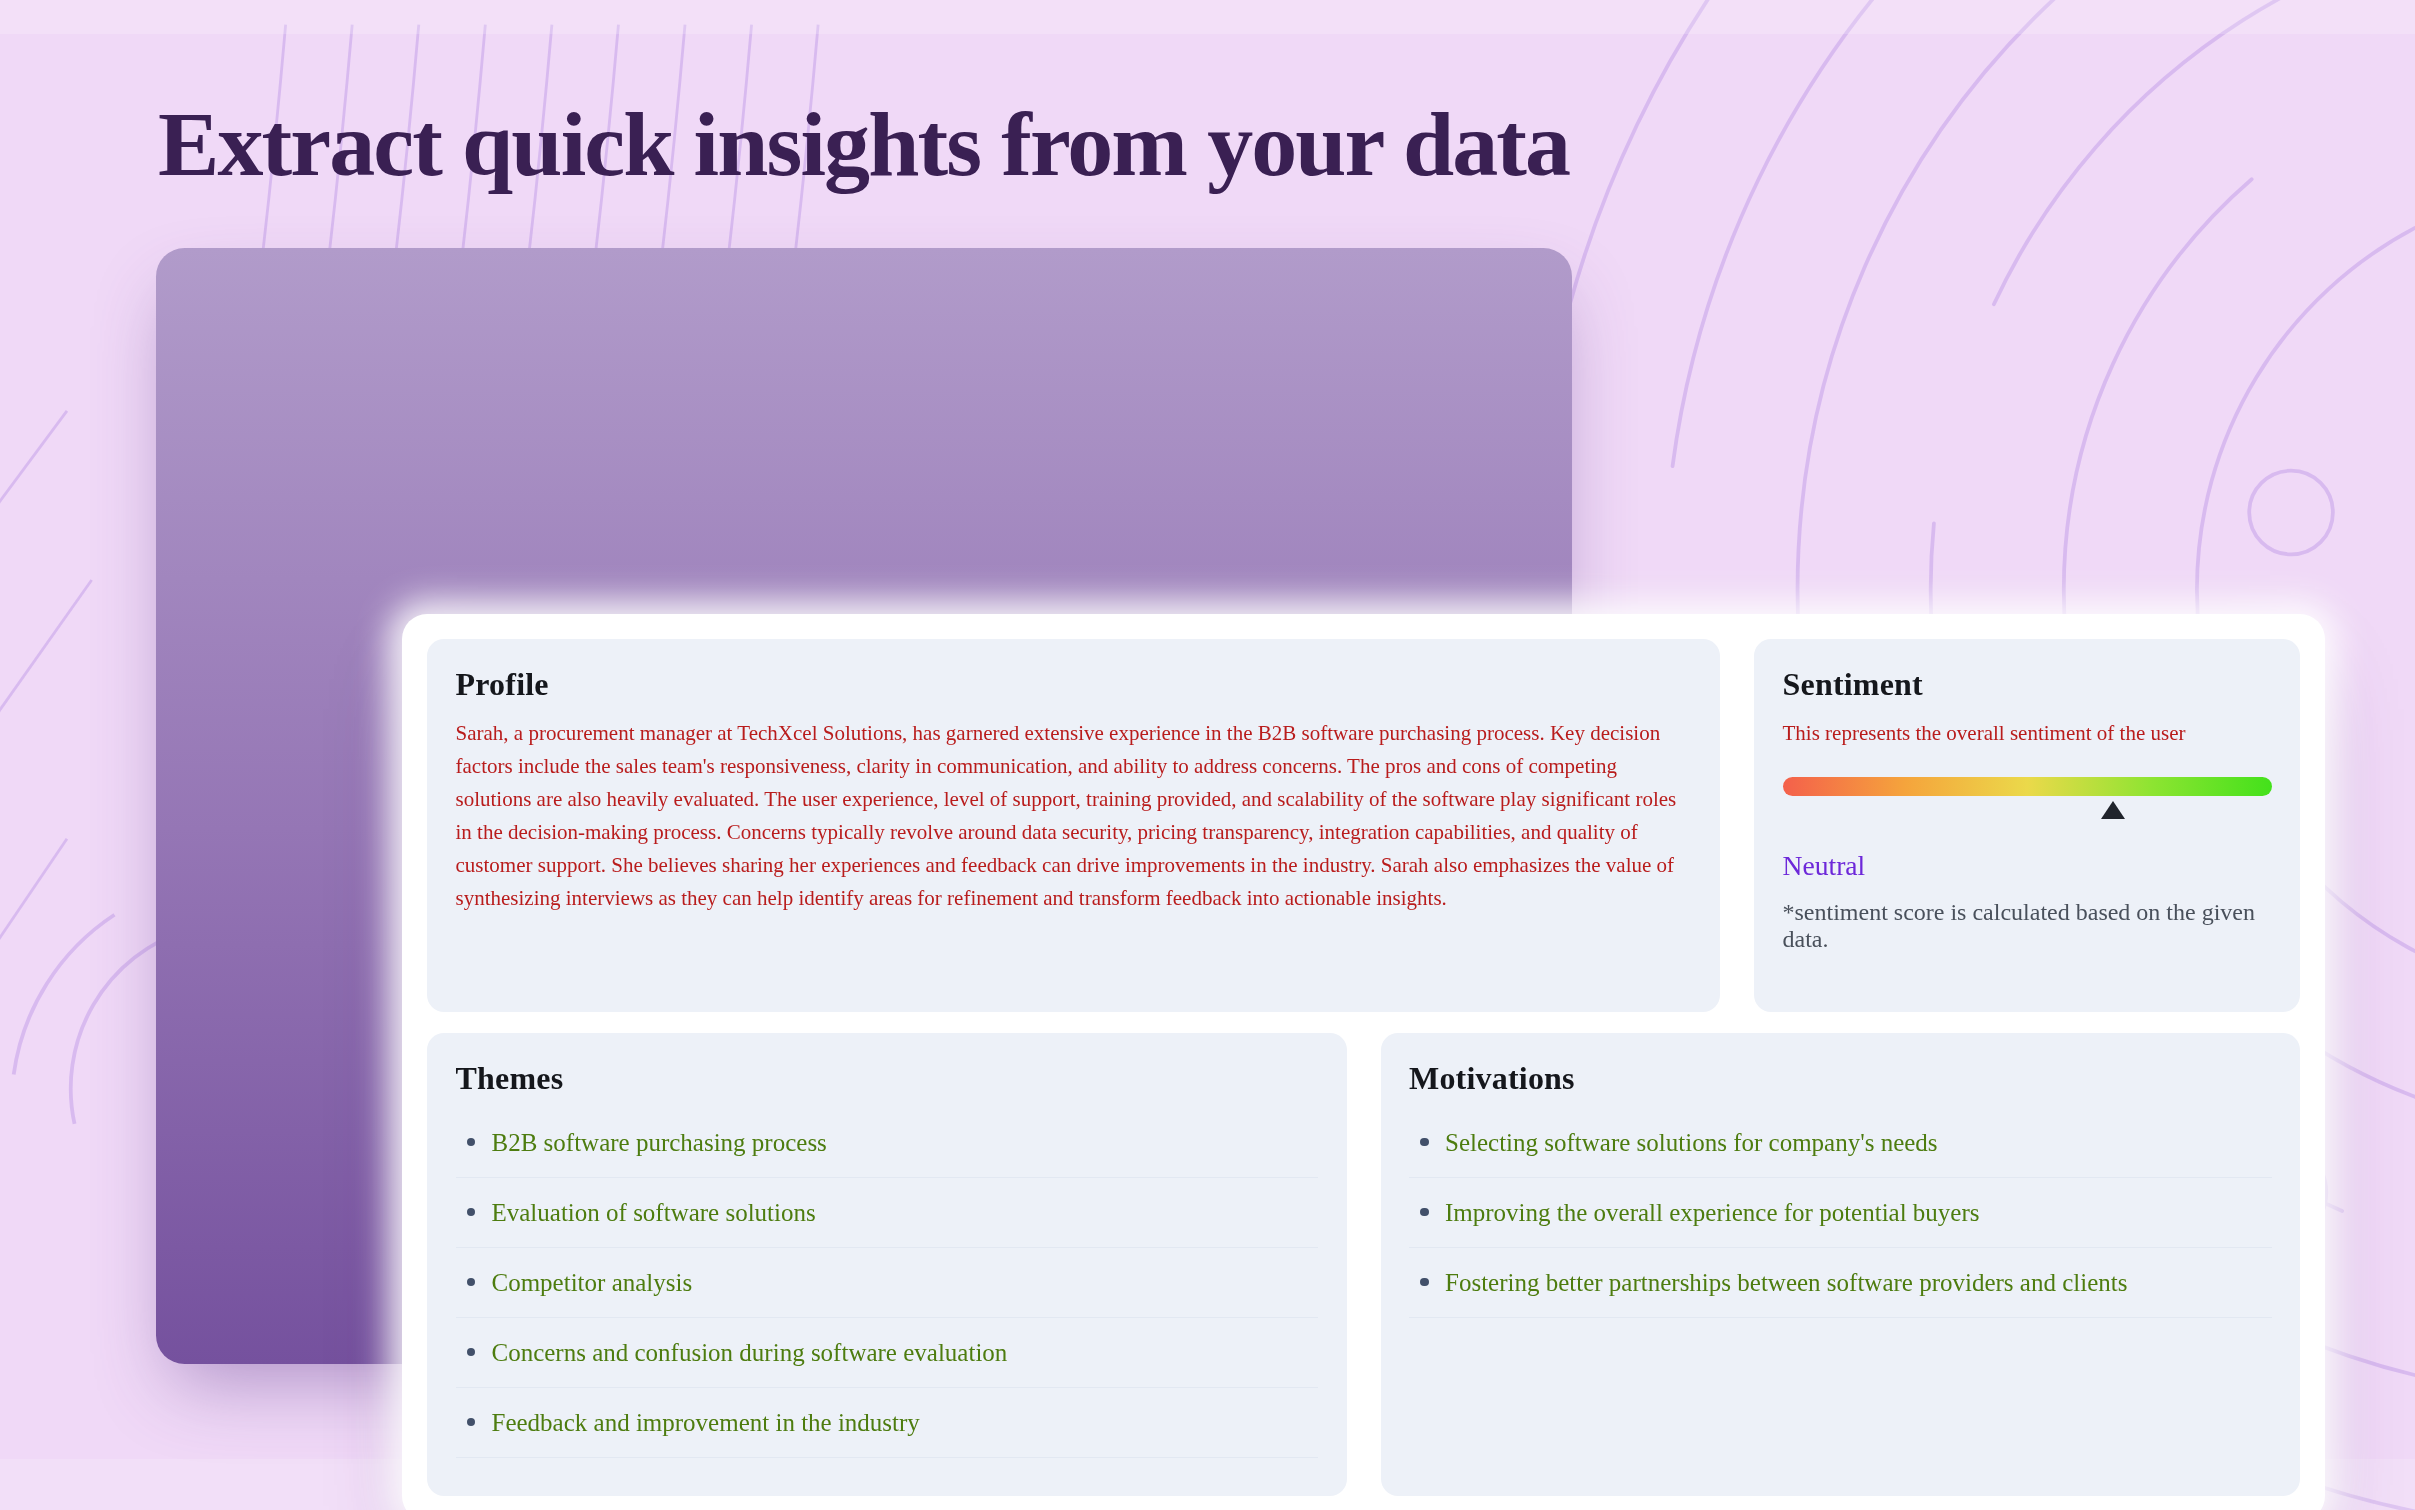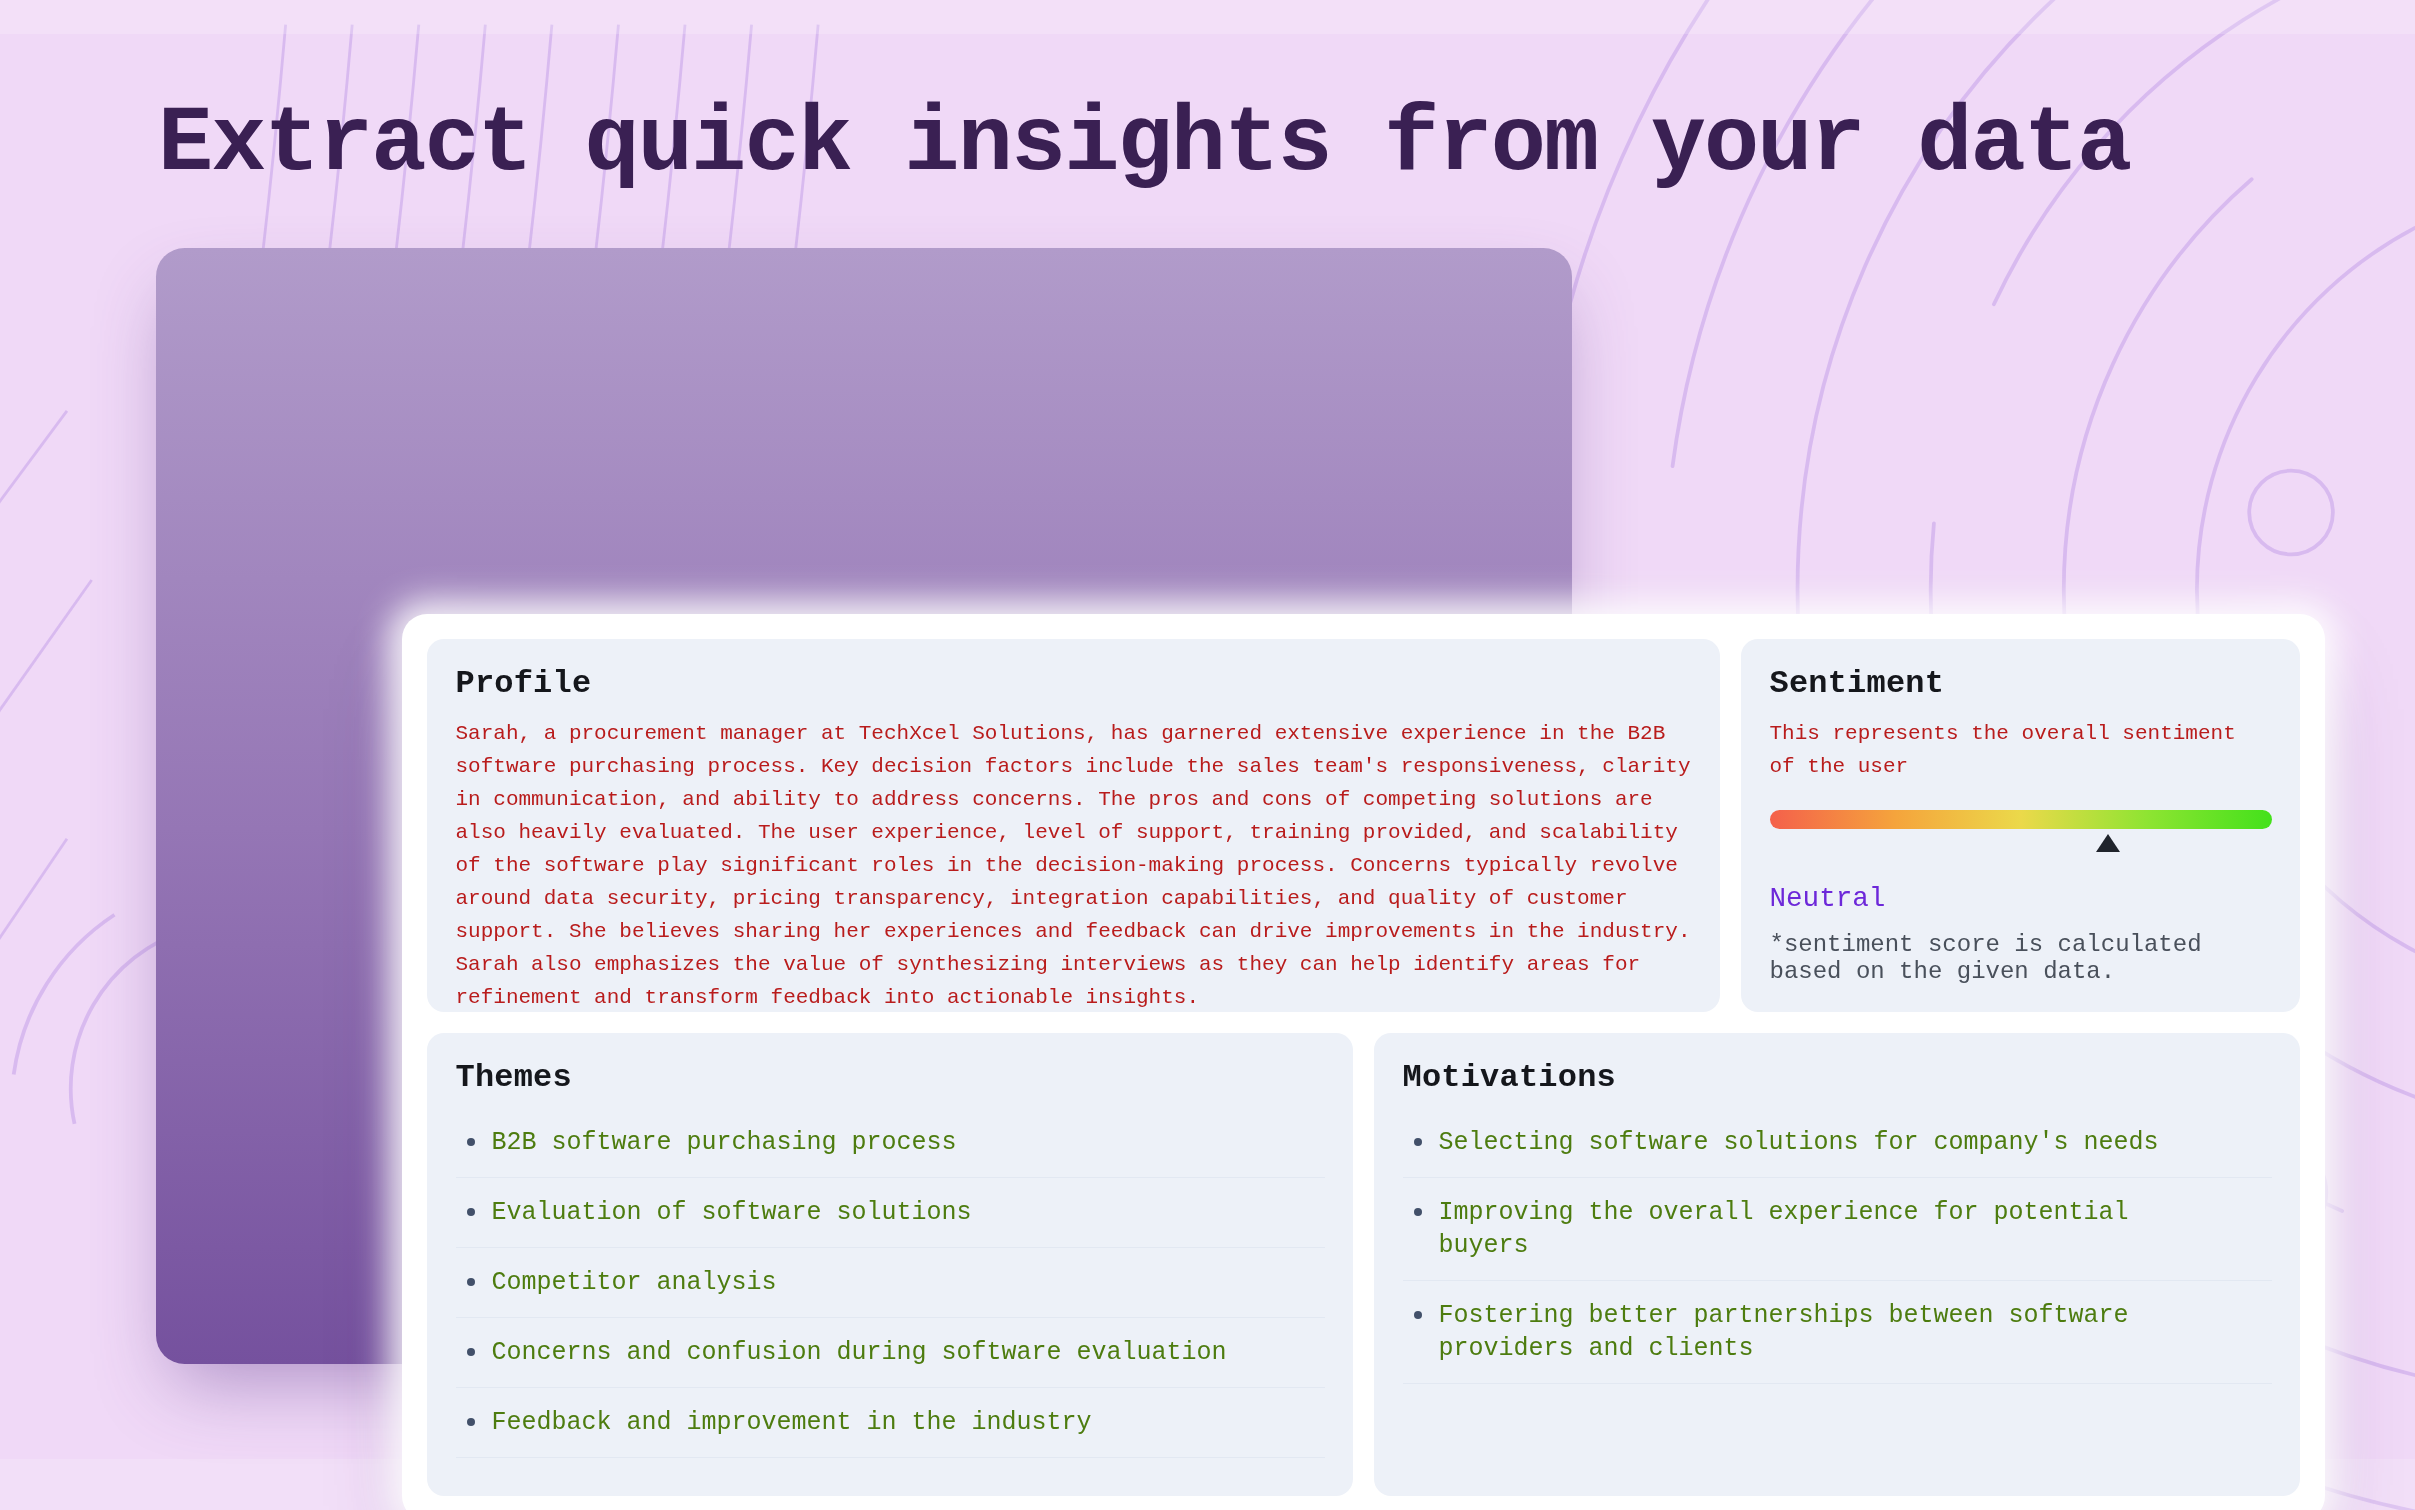--- a/index.html
+++ b/index.html
@@ -1,20 +1,20 @@
 <!DOCTYPE html>
 <html style="font-size:15px"><head>
 <meta charset="utf-8">
 <style>
   html,body{margin:0;padding:0;background:#e9d2f2;}
   *{box-sizing:border-box;}
   .stage{
     position:relative;width:2416px;height:1510px;overflow:hidden;
     background:#F0D9F7;
-    font-family:Liberation Mono, monospace;
+    font-family:Liberation Serif, serif;
     padding-left:35px;
   }
   .bg-decor{position:absolute;inset:0;pointer-events:none;}
   .top-sheen{position:absolute;left:0;top:0;width:100%;height:34px;background:rgba(255,255,255,.20);}
   .bottom-sheen{position:absolute;left:0;bottom:0;width:100%;height:51px;background:rgba(255,255,255,.16);}
 
   .page-title{
     position:absolute;left:158px;top:95px;margin:0;
     font-size:92px;line-height:1.08;font-weight:800;letter-spacing:-1.9px;
     color:#3A2053;white-space:nowrap;
@@ -26,21 +26,21 @@
     background:linear-gradient(180deg,#B19BCA 0%,#9576B5 52%,#75519E 100%);
     box-shadow:0 34px 76px -17px rgba(96,60,140,.45);
   }
 
   .white-card{
     position:absolute;left:246px;top:366px;width:1923px;height:907px;
     background:#ffffff;border-radius:25px;
     box-shadow:0 0 32px 15px rgba(255,255,255,.85), 0 40px 86px -25px rgba(78,44,118,.42);
     padding:25px;display:flex;flex-direction:column;gap:21px;
   }
-  .card-row{display:flex;gap:21px;}
+  .card-row{display:flex;gap:34px;}
   .row-top{height:373px;flex:0 0 373px;}
   .row-bottom{flex:1;}
 
   .tile{
     background:#EDF1F8;border-radius:17px;padding:25px 28.5px;
     overflow:hidden;position:relative;
   }
   .tile-profile{width:1293px;flex:0 0 1293px;}
   .tile-sentiment{flex:1;}
   .tile-themes,.tile-motivations{flex:1;}

